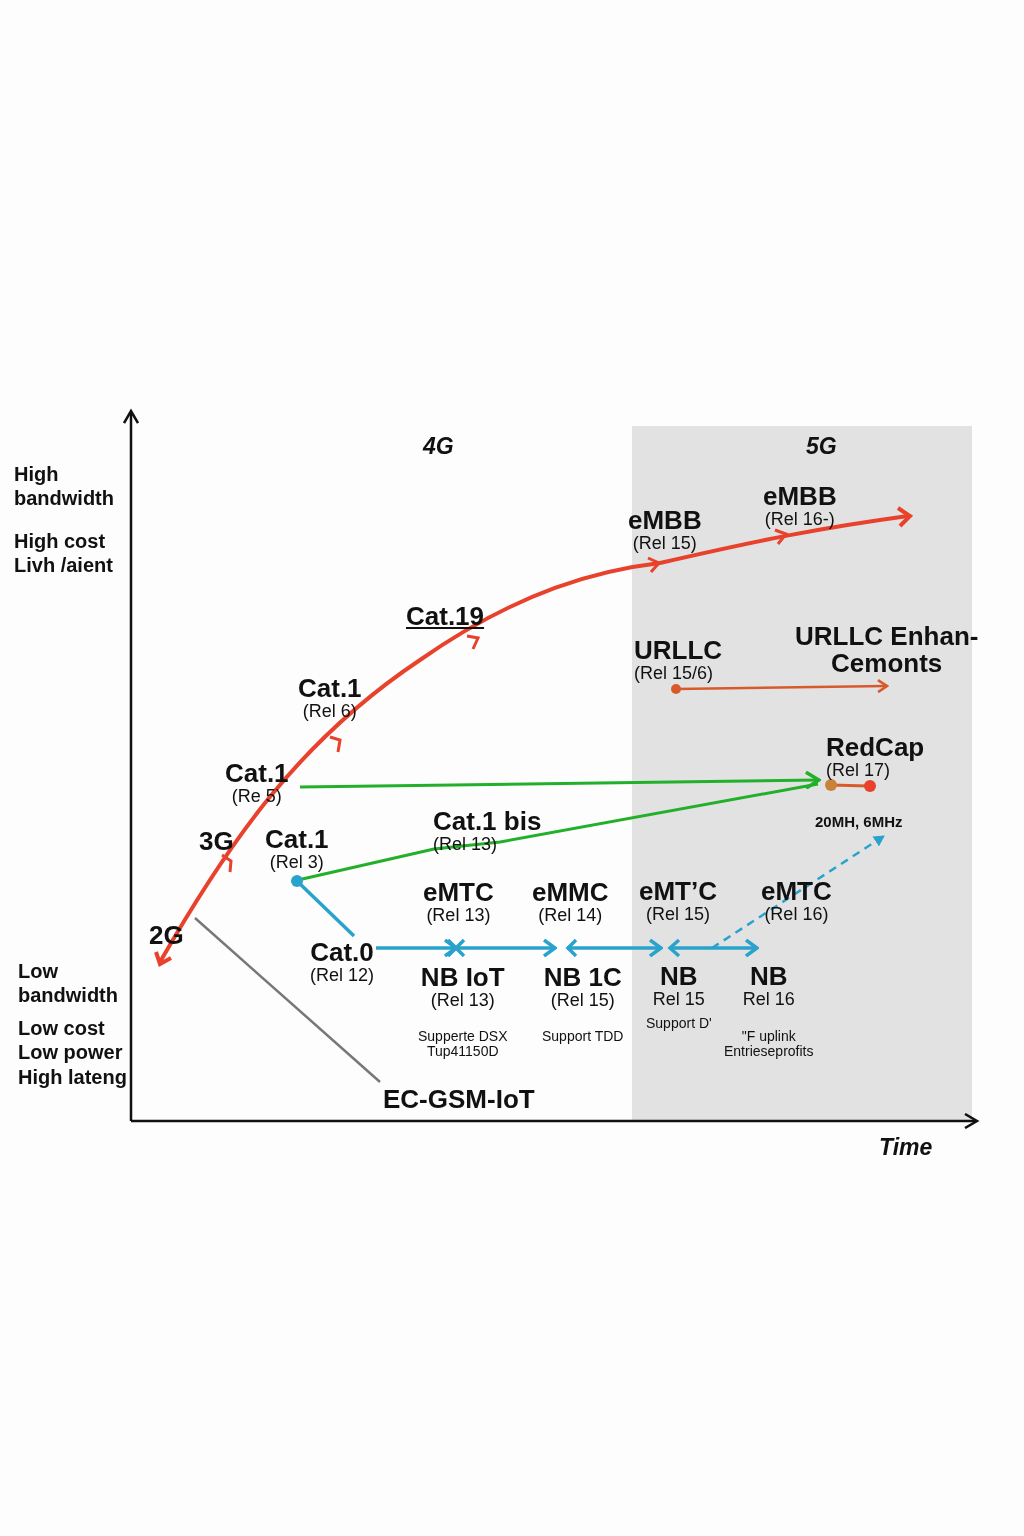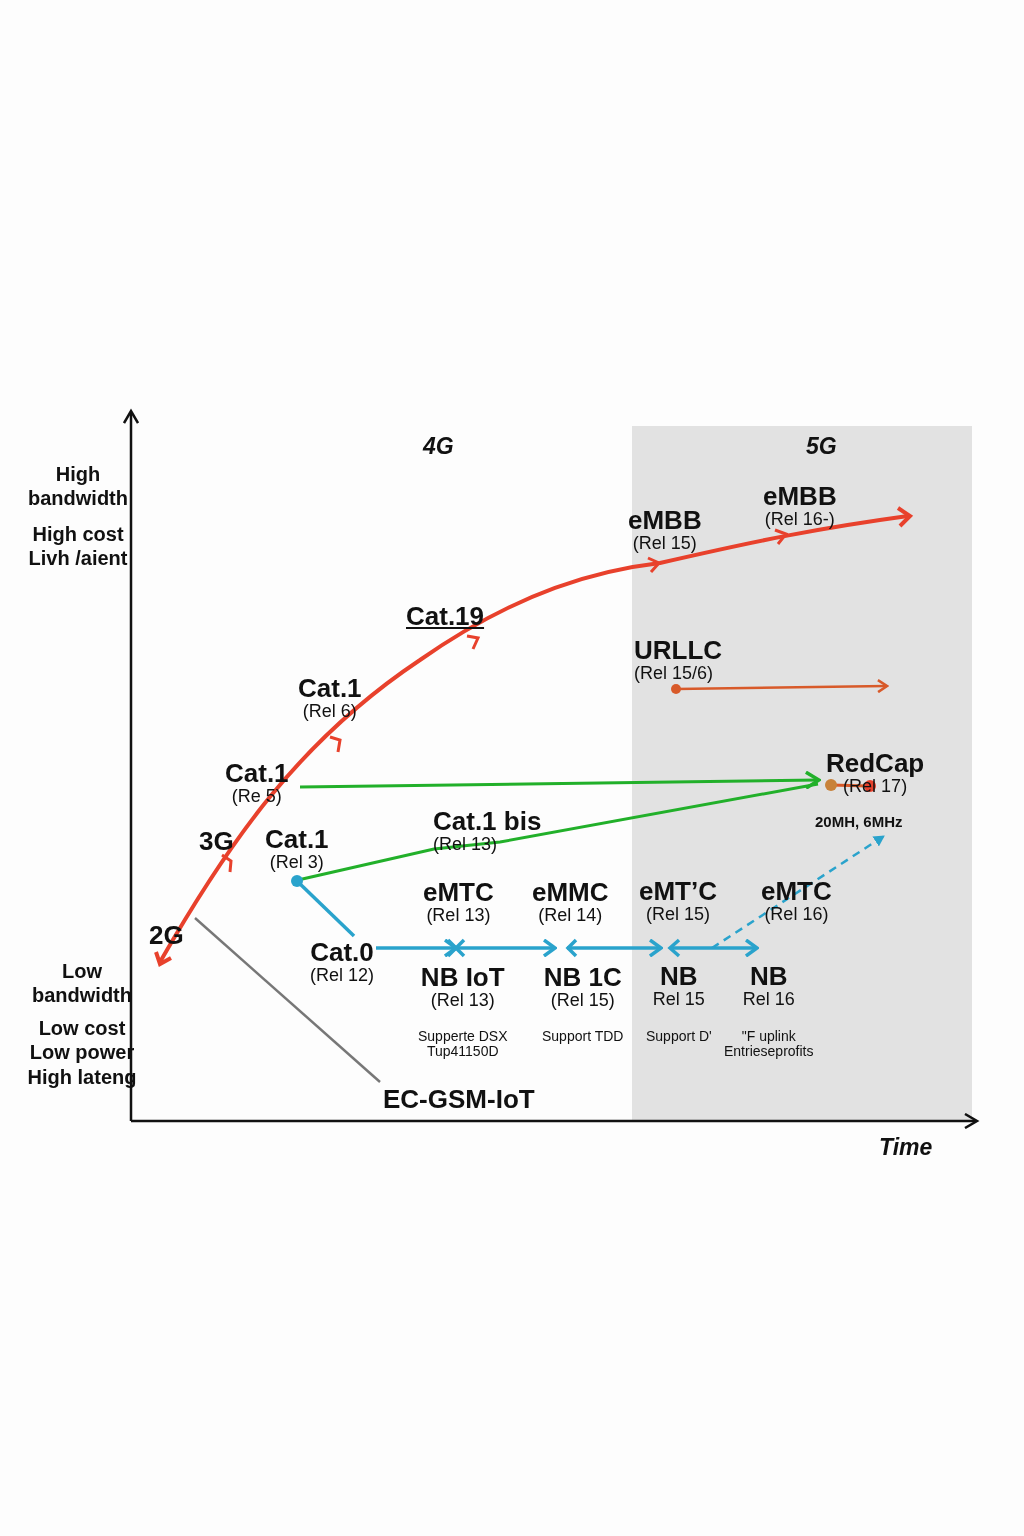--- a/index.html
+++ b/index.html
@@ -4,21 +4,21 @@
 <style>
   html, body { margin: 0; padding: 0; background: #fdfdfd; }
   body { width: 1024px; height: 1536px; position: relative; overflow: hidden;
          font-family: "Liberation Sans", "DejaVu Sans", sans-serif; color: #111; }
   #canvas { position: absolute; left: 0; top: 0; width: 1024px; height: 1536px; }
   .lbl { position: absolute; text-align: center; white-space: nowrap; line-height: 1.05; }
   .t { font-weight: bold; font-size: 26px; display: block; }
   .s { font-size: 18px; display: block; }
   .note { font-size: 14px; display: block; }
   .tiny { font-size: 14px; display: block; }
-  .ylab { position: absolute; font-weight: bold; font-size: 20px; text-align: center; line-height: 1.22; }
+  .ylab { position: absolute; font-weight: bold; font-size: 20px; line-height: 1.22; }
   .era { position: absolute; font-weight: bold; font-size: 23px; font-style: italic; }
 </style>
 </head>
 <body>
 
 <div id="canvas">
   <svg width="1024" height="1536" style="position:absolute;left:0;top:0">
     <defs>
       <marker id="arRed" markerWidth="10" markerHeight="10" refX="7" refY="5" orient="auto" markerUnits="userSpaceOnUse">
         <path d="M1,0 L9,5 L1,10" fill="none" stroke="#e8412c" stroke-width="3"></path>
@@ -77,21 +77,21 @@
     <path d="M576,940 L568,948 L576,956" fill="none" stroke="#2aa3cc" stroke-width="3.5"></path>
     <line x1="670" y1="948" x2="756" y2="948" stroke="#2aa3cc" stroke-width="3.5" marker-end="url(#arBlue)"></line>
     <path d="M679,940 L670,948 L679,956" fill="none" stroke="#2aa3cc" stroke-width="3.5"></path>
 
     <line x1="712" y1="948" x2="884" y2="836" stroke="#2aa3cc" stroke-width="2.5" stroke-dasharray="8,6" marker-end="url(#arBlueSmall)"></line>
   </svg>
 
   <div class="ylab" style="left:14px;top:462px;width:128px;">
     <div>High</div>
     <div>bandwidth</div>
-    <div style="margin-top:11px">High cost</div>
+    <div style="margin-top:18px">High cost</div>
     <div>Livh /aient</div>
   </div>
   <div class="ylab" style="left:18px;top:959px;width:128px;">
     <div>Low</div>
     <div>bandwidth</div>
     <div style="margin-top:8px">Low cost</div>
     <div>Low power</div>
     <div>High lateng</div>
   </div>
 
@@ -122,22 +122,26 @@
   </div>
   <div class="lbl" style="left:763px;top:483px;">
     <span class="t">eMBB</span>
     <span class="s">(Rel 16-)</span>
   </div>
 
   <div class="lbl" style="left:634px;top:637px;text-align:left;">
     <span class="t">URLLC</span>
     <span class="s">(Rel 15/6)</span>
   </div>
-
-  <div class="lbl" style="left:826px;top:750px;text-align:center;">
+  <div class="lbl" style="left:795px;top:623px;">
+    <span class="t">URLLC Enhan-</span>
+    <span class="t">Cemonts</span>
+  </div>
+
+  <div class="lbl" style="left:826px;top:734px;text-align:left;">
     <span class="t">RedCap</span>
     <span class="s">(Rel 17)</span>
   </div>
   <div class="lbl" style="left:815px;top:814px;">
     <span style="font-weight:bold;font-size:15px;">20MH, 6MHz</span>
   </div>
 
   <div class="lbl" style="left:265px;top:826px;">
     <span class="t">Cat.1</span>
     <span class="s">(Rel 3)</span>
@@ -175,21 +179,21 @@
     <span class="note">Tup41150D</span>
   </div>
   <div class="lbl" style="left:542px;top:964px;">
     <span class="t">NB 1C</span>
     <span class="s">(Rel 15)</span>
     <span class="note" style="margin-top:19px">Support TDD</span>
   </div>
   <div class="lbl" style="left:646px;top:963px;">
     <span class="t">NB</span>
     <span class="s">Rel 15</span>
-    <span class="note" style="margin-top:20px">Support D'</span>
+    <span class="note" style="margin-top:7px">Support D'</span>
   </div>
   <div class="lbl" style="left:724px;top:963px;">
     <span class="t">NB</span>
     <span class="s">Rel 16</span>
     <span class="note" style="margin-top:20px">"F uplink</span>
     <span class="tiny">Entrieseprofits</span>
   </div>
 
   <div class="lbl" style="left:383px;top:1086px;">
     <span class="t">EC-GSM-IoT</span>

